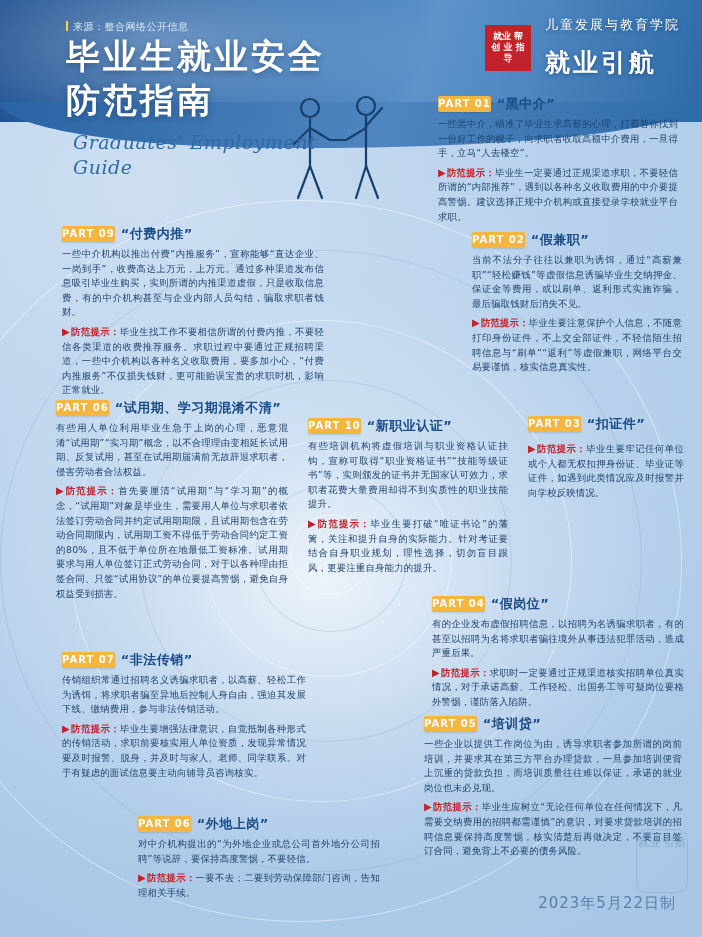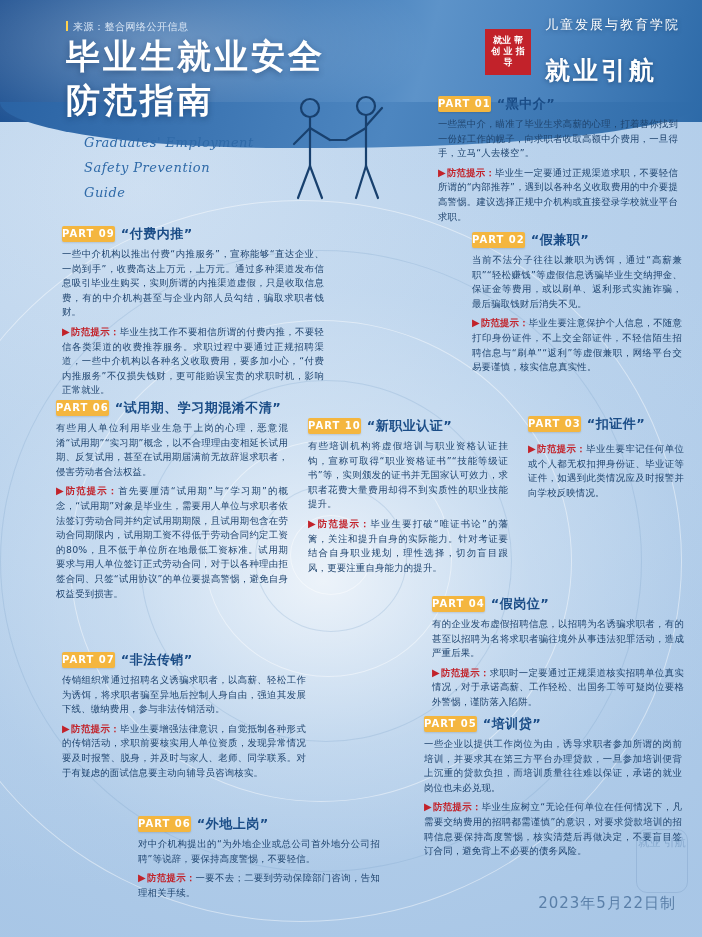--- a/index.html
+++ b/index.html
@@ -72,26 +72,26 @@
     color: #ffffff;
     font-size: 34px;
     font-weight: bold;
     letter-spacing: 3px;
     line-height: 44px;
     text-shadow: 0 2px 6px rgba(10,40,80,0.45);
   }
   .sub-title {
     position: absolute;
     top: 130px;
-    left: 84px;
+    left: 73px;
     z-index: 6;
     color: #2f6aa8;
     font-family: "DejaVu Serif", "Liberation Serif", serif;
     font-style: italic;
-    font-size: 13px;
+    font-size: 19px;
     line-height: 25px;
     letter-spacing: 0.5px;
   }
   
   .brand {
     position: absolute;
     top: 16px;
     right: 22px;
     display: flex;
     align-items: center;
@@ -114,21 +114,21 @@
     box-sizing: border-box;
     font-weight: bold;
   }
   .brand-text {
     color: #ffffff;
     text-shadow: 0 1px 4px rgba(10,40,80,0.5);
   }
   .brand-text .line1 {
     font-size: 13px;
     letter-spacing: 2px;
-    margin-bottom: 20px;
+    margin-bottom: 12px;
   }
   .brand-text .line2 {
     font-size: 25px;
     font-weight: bold;
     letter-spacing: 3px;
   }
   
   .illus {
     position: absolute;
     top: 78px;
@@ -237,21 +237,20 @@
     <span class="bar"></span><span>来源：整合网络公开信息</span>
   </div>
 
   <div class="main-title">
     <div>毕业生就业安全</div>
     <div>防范指南</div>
   </div>
 
   <div class="sub-title">
     <div>Graduates' Employment</div>
-    <div>Safety Prevention</div>
     <div>Guide</div>
   </div>
 
   <div class="brand">
     <div class="brand-seal">就业 帮 创 业 指 导</div>
     <div class="brand-text">
       <div class="line1">儿童发展与教育学院</div>
       <div class="line2">就业引航</div>
     </div>
   </div>

